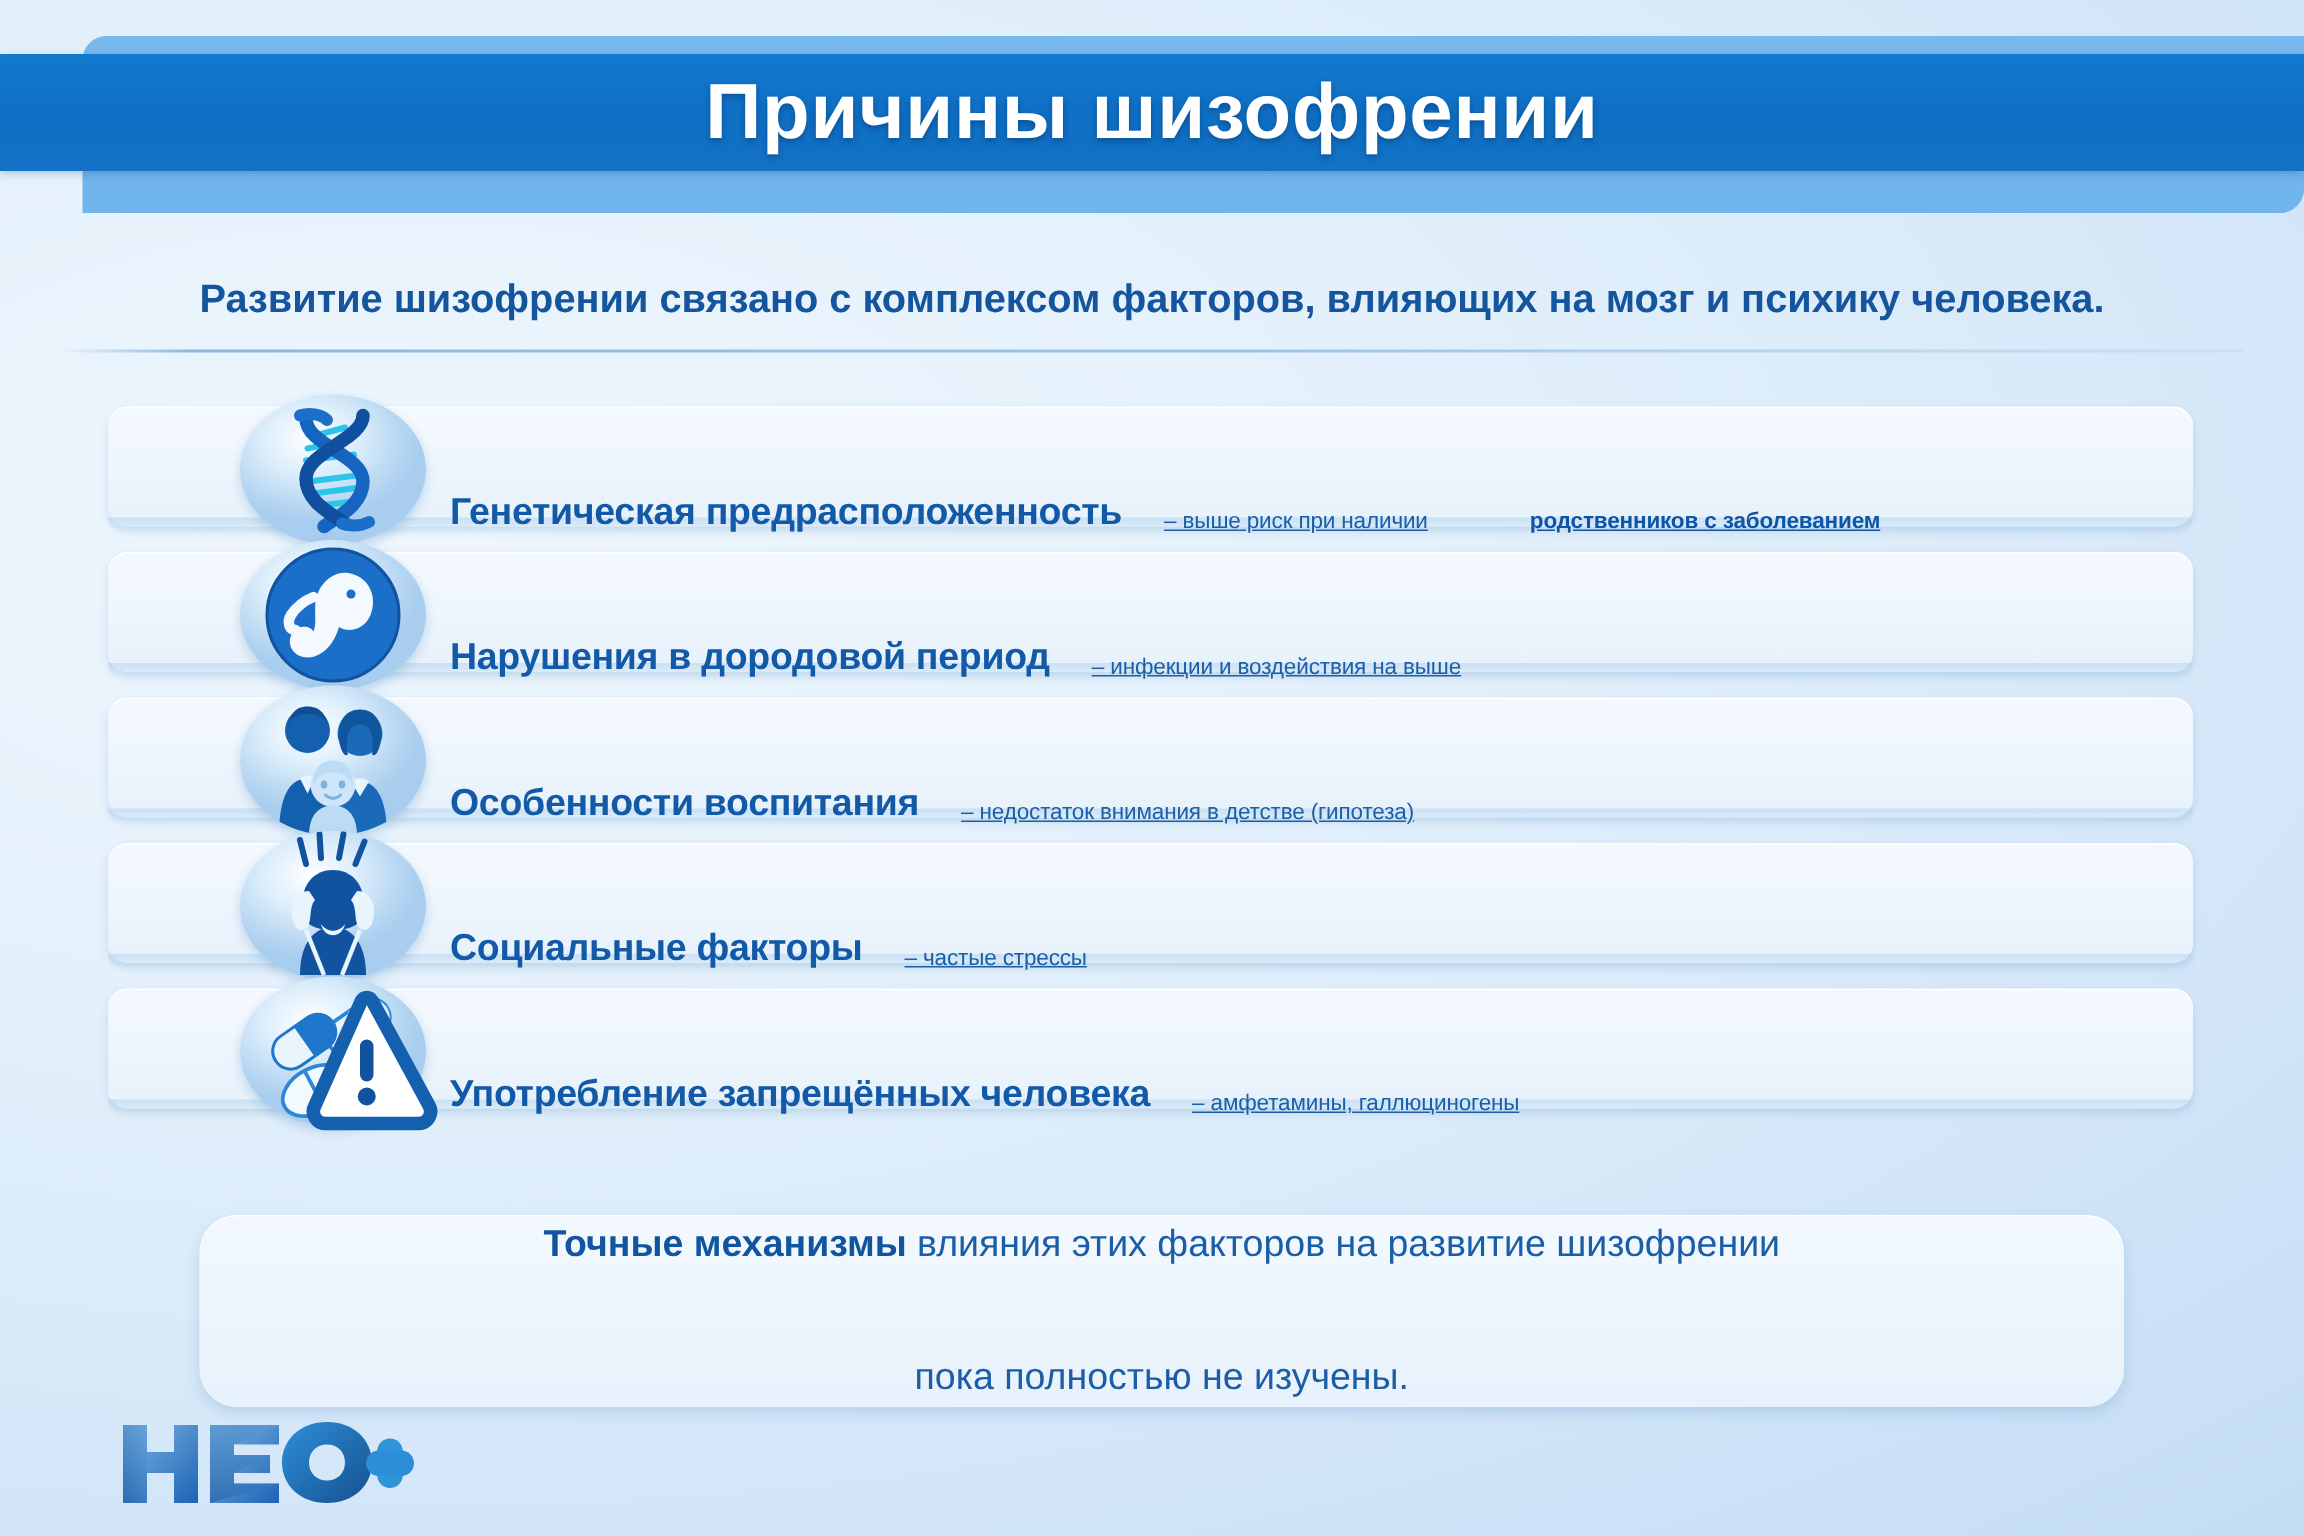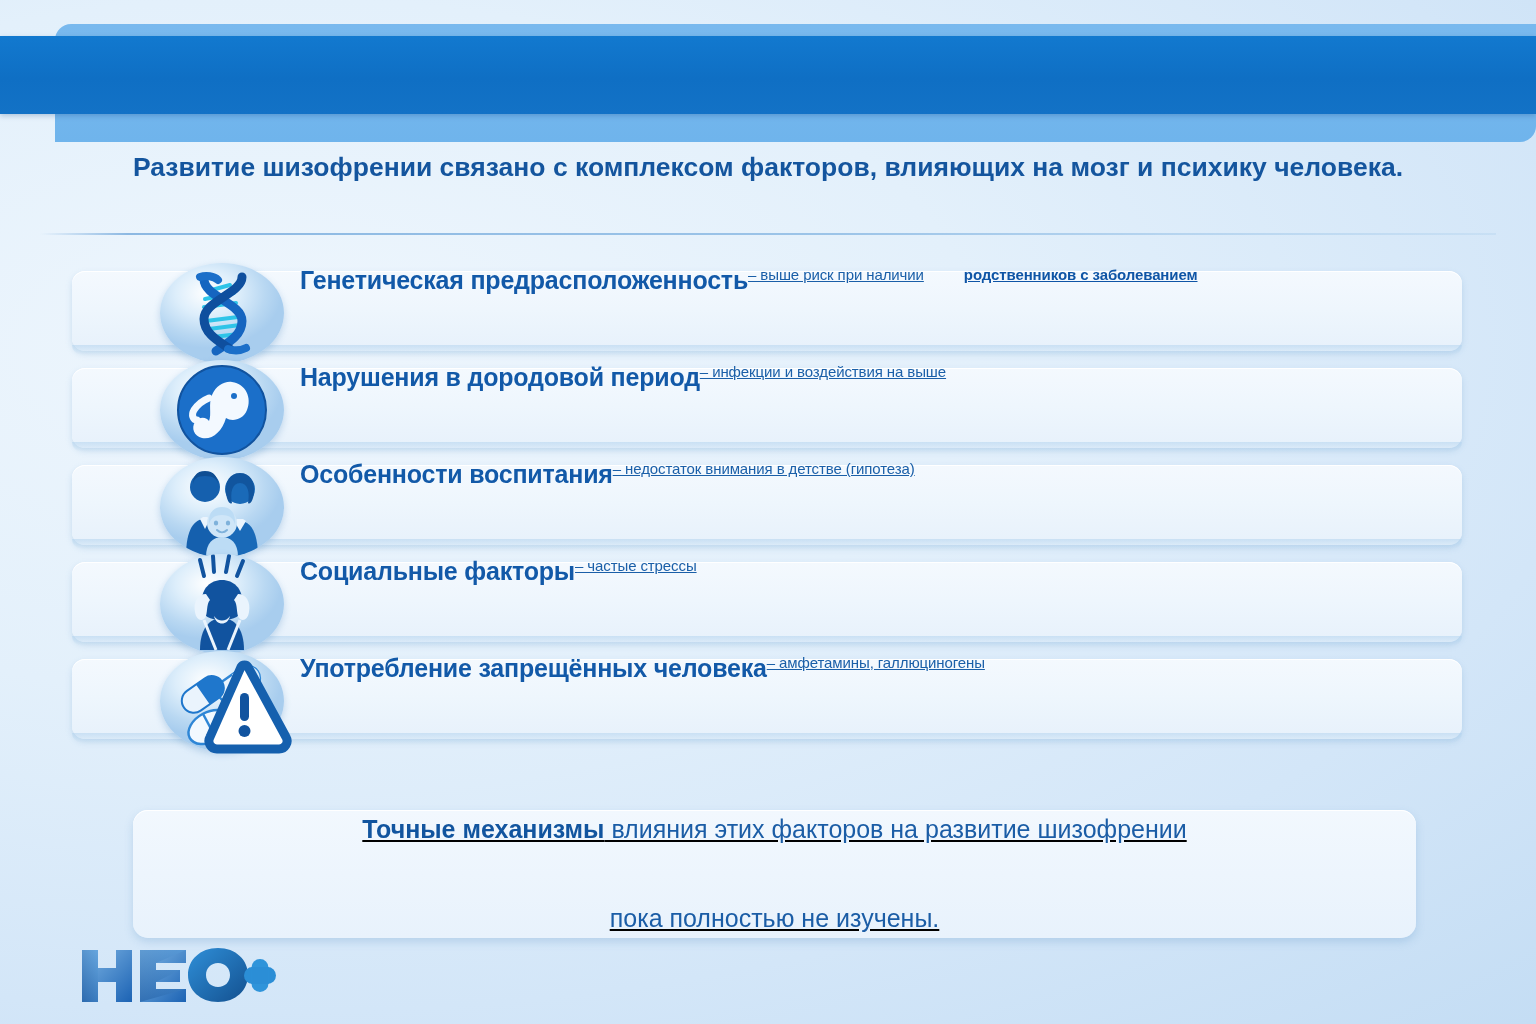--- a/index.html
+++ b/index.html
@@ -29,21 +29,21 @@
   }
   .hdr-title{
     position:absolute;left:0;top:36px;width:1536px;height:78px;
     display:flex;align-items:center;justify-content:center;
     color:#ffffff;font-size:52px;font-weight:bold;letter-spacing:.5px;
     text-shadow:0 2px 4px rgba(5,45,90,.45);
     white-space:nowrap;
   }
   
   .intro{
-    position:absolute;left:0;top:152px;width:1536px;
+    position:absolute;left:0;top:184px;width:1536px;
     text-align:center;color:#14559e;
     font-size:26.5px;font-weight:600;white-space:nowrap;
   }
   .divider{
     position:absolute;left:40px;top:233px;width:1456px;height:2px;
     background:linear-gradient(90deg,rgba(138,183,226,0) 0%,#8cb8e2 6%,#9cc4e8 55%,rgba(160,200,232,.25) 100%);
   }
   
   .rows{position:absolute;left:0;top:266px;width:1536px;}
   .row{position:relative;height:97px;}
@@ -61,51 +61,52 @@
   .icon-wrap{
     position:absolute;left:160px;top:-3px;width:124px;height:100px;
     border-radius:50%;
     background:radial-gradient(60% 55% at 38% 30%, #ffffff 0%, #ddeefb 42%, #b9d8f2 78%, #a8cdee 100%);
     box-shadow:0 3px 7px rgba(95,150,200,.33);
     overflow:hidden;
   }
   .icon-wrap svg{display:block;width:124px;height:100px;}
   .row-text{
     position:absolute;left:300px;top:0;height:90px;
-    display:flex;align-items:flex-start;
-    font-size:0;white-space:nowrap;
+    display:flex;align-items:flex-end;
+    font-size:0;white-space:nowrap;gap:28px;
   }
   .t-strong{
     font-size:25px;font-weight:bold;color:#1259a8;letter-spacing:-.2px;
   }
   .t-rest{
     font-size:15px;font-weight:normal;color:#1a5fa8;letter-spacing:-.1px;text-decoration:underline;
   }
   
   .concl{
     position:absolute;left:133px;top:810px;width:1283px;height:128px;
-    border-radius:15px;
+    border-radius:25px;
     background:linear-gradient(180deg,#f2f8fe 0%,#edf5fd 50%,#e8f2fc 100%);
     box-shadow:0 4px 9px rgba(110,160,205,.3), 0 1px 0 #ffffff inset;
-    display:flex;flex-direction:column;align-items:center;justify-content:center;text-decoration:underline;
+    display:flex;flex-direction:column;align-items:center;justify-content:center;
   }
   .concl-l1{font-size:25px;color:#1b5da6;white-space:nowrap;margin-bottom:14px;}
   .concl-l1 b{font-weight:bold;color:#12559f;}
   .concl-l2{font-size:25px;color:#1b5da6;white-space:nowrap;margin-top:46px;}
   
   .logo{position:absolute;left:78px;top:944px;width:200px;height:62px;}
   .logo svg{display:block;}
 </style>
 </head>
 <body>
 
 <div id="stage">
 
   <div class="hdr-light"></div>
   <div class="hdr-main"></div>
+  <div class="hdr-title">Причины шизофрении</div>
 
   <div class="intro">Развитие шизофрении связано с комплексом факторов, влияющих на мозг и психику человека.</div>
   <div class="divider"></div>
 
   <div class="rows">
 
     <div class="row">
       <div class="card"></div>
       <div class="icon-wrap">
         <svg viewBox="0 0 124 100">

